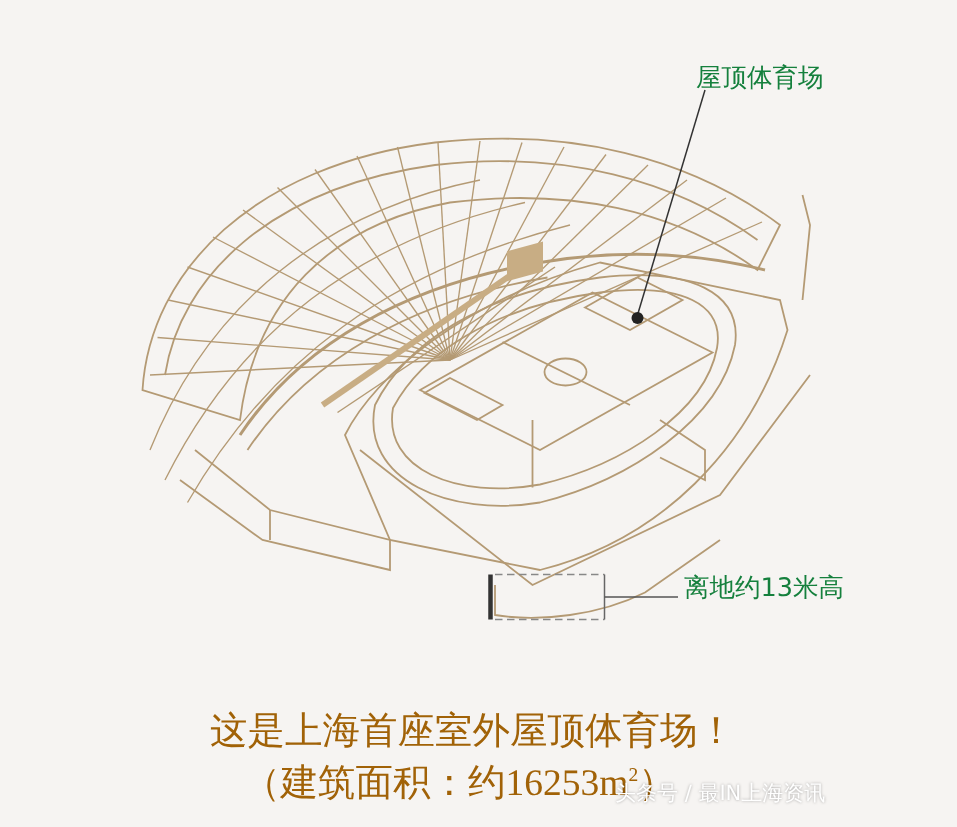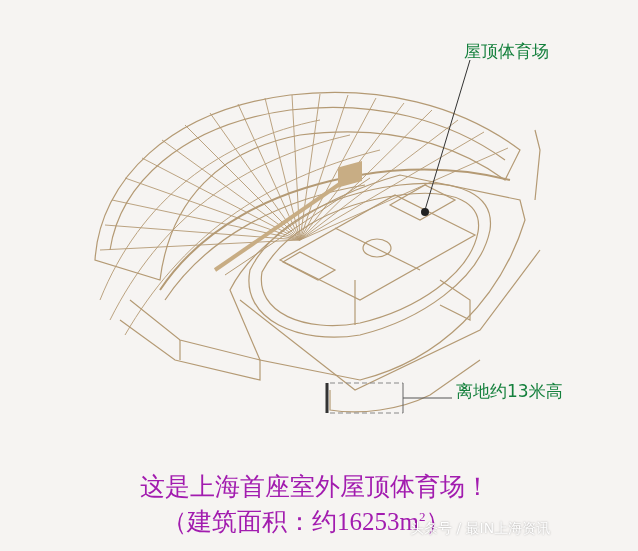--- a/index.html
+++ b/index.html
@@ -1,18 +1,18 @@
 <!DOCTYPE html>
 <html><head>
 <meta charset="utf-8">
 <style>
   html,body{margin:0;padding:0;}
   body{width:638px;height:551px;background:#f6f4f2;position:relative;overflow:hidden;font-family:"DejaVu Sans",sans-serif;}
   .label{position:absolute;color:#15803d;font-size:17px;white-space:nowrap;}
-  .caption{position:absolute;color:#a21caf;white-space:nowrap;}
+  .caption{position:absolute;color:#a16207;white-space:nowrap;}
   .watermark{position:absolute;color:#ffffff;font-size:14px;text-shadow:0 0 2px rgba(0,0,0,0.35);white-space:nowrap;}
   svg{position:absolute;left:0;top:0;}
 </style>
 </head>
 <body>
 
 <svg width="638" height="551" viewBox="0 0 638 551">
   <g fill="none" stroke="#b49a74" stroke-width="1.2">
 
     <path d="M95 260 C100 180 170 110 290 95 C380 85 460 105 520 150 L505 180 C450 140 380 125 300 135 C220 150 170 200 160 280 Z"></path>

